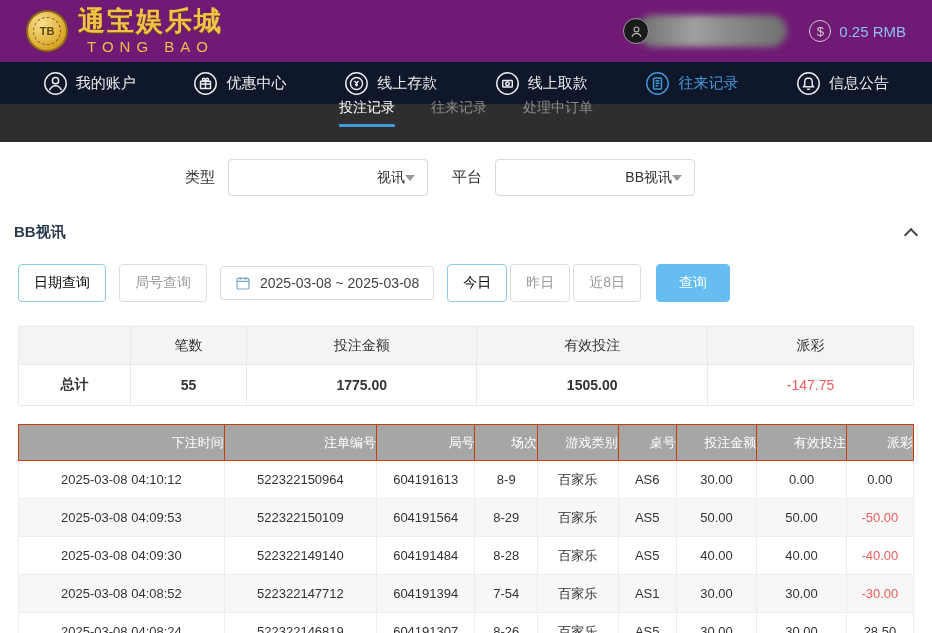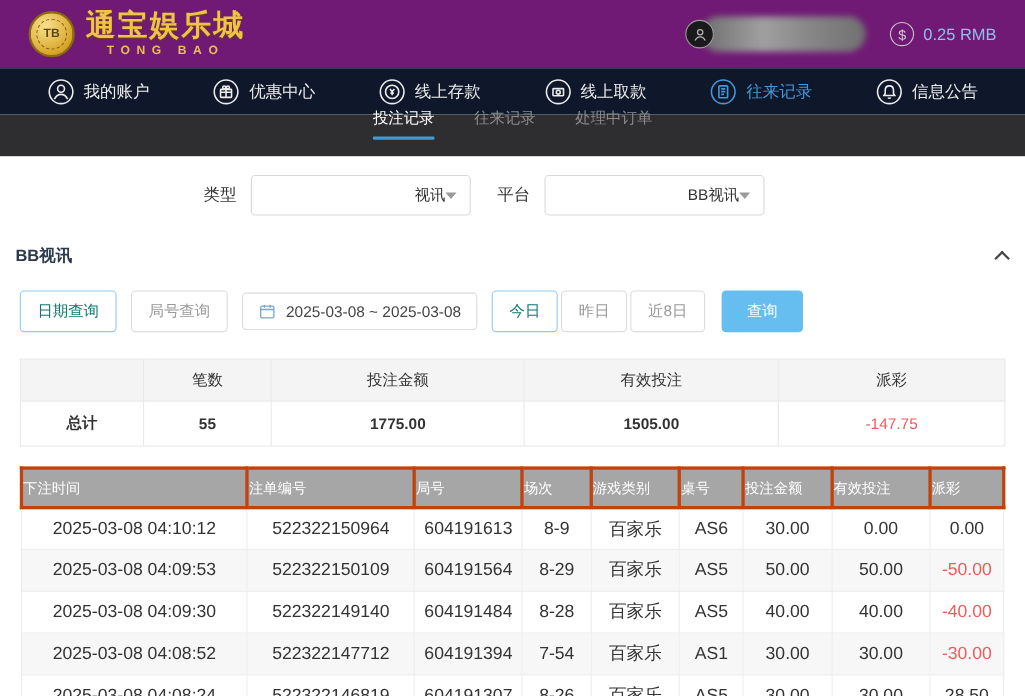--- a/index.html
+++ b/index.html
@@ -5,21 +5,21 @@
   * { margin:0; padding:0; box-sizing:border-box; }
   body { font-family:"Liberation Sans","DejaVu Sans",sans-serif; background:#e9e9e9; }
   .page { width:932px; height:633px; background:#fff; overflow:hidden; position:relative; margin:0 auto; }
 
   
   .topbar { height:62px; background:#701a75; display:flex; align-items:center; justify-content:space-between; padding:0 26px; }
   .logo { display:flex; align-items:center; gap:10px; cursor:pointer; }
   .coin { width:42px; height:42px; border-radius:50%; background:radial-gradient(circle at 35% 30%, #f9e08d, #d9a72a 70%, #b88414); border:2px solid #8a6a12; display:flex; align-items:center; justify-content:center; }
   .coin-inner { width:28px; height:28px; border-radius:50%; border:1px dashed rgba(96,70,6,.75); color:#5d4708; font-size:11px; font-weight:bold; display:flex; align-items:center; justify-content:center; }
   .logo-title { font-size:27px; font-weight:bold; color:#f0c348; text-shadow:0 1px 1px #6b4e00; letter-spacing:2px; line-height:1; }
-  .logo-sub { font-size:11px; color:#e9c04a; letter-spacing:6px; margin-top:3px; text-align:center;font-weight:bold; }
+  .logo-sub { font-size:15px; color:#e9c04a; letter-spacing:6px; margin-top:3px; text-align:center; }
   .top-right { display:flex; align-items:center; gap:22px; }
   .user-area { display:flex; align-items:center; cursor:pointer; }
   .avatar-circle { width:26px; height:26px; border-radius:50%; border:1.5px solid #9a9a9a; color:#b5b5b5; display:flex; align-items:center; justify-content:center; z-index:2; background:#1a1a1c; }
   .avatar-circle svg { width:17px; height:17px; }
   .redacted { width:150px; height:32px; border-radius:16px; margin-left:-12px; background:linear-gradient(90deg,#6e6e6e,#a0a0a0 38%,#8a8a8a 62%,#707070); filter:blur(3px); }
   .balance { display:flex; align-items:center; gap:8px; cursor:pointer; }
   .dollar-circle { width:22px; height:22px; border-radius:50%; border:1.5px solid #c7c7c7; color:#cfcfcf; font-size:13px; display:flex; align-items:center; justify-content:center; }
   .balance-text { color:#8fc0ea; font-size:15px; }
 
   
@@ -44,38 +44,38 @@
   .caret { width:0; height:0; border-left:5px solid transparent; border-right:5px solid transparent; border-top:6px solid #9a9a9a; }
 
   
   .section-head { margin:27px 16px 0 14px; display:flex; align-items:center; justify-content:space-between; }
   .section-title { font-size:15px; font-weight:bold; color:#2b3b4e; }
   .chev-up { display:inline-block; width:10px; height:10px; border-top:2px solid #444; border-right:2px solid #444; transform:rotate(-45deg); margin-top:5px; cursor:pointer; }
 
   
   .toolbar { margin:22px 0 0 18px; display:flex; align-items:center; gap:13px; }
   .btn { font-size:14px; padding:9px 15px; border-radius:4px; background:#fff; cursor:pointer; border:1px solid #dcdcdc; color:#999; white-space:nowrap; }
-  .btn.blue-outline { border-color:#8fcbf2; color:#0f766e; }
+  .btn.blue-outline { border-color:#8fcbf2; color:#000000; }
   .btn.solid { background:#66bdf0; border-color:#66bdf0; color:#fff; padding:9px 22px; margin-left:2px; }
   .date-box { display:flex; align-items:center; gap:9px; border:1px solid #dcdcdc; border-radius:4px; padding:8px 14px; font-size:14px; color:#444; cursor:pointer; background:#fff; }
   .date-box svg { width:16px; height:16px; }
   .seg-group { display:flex; gap:3px; }
 
   
   table { border-collapse:collapse; width:calc(100% - 36px); margin:0 18px; table-layout:fixed; }
   .summary-table { margin-top:24px; }
   .summary-table th { background:#f4f4f4; border:1px solid #e9e9e9; height:38px; font-size:14px; font-weight:normal; color:#333; text-align:center; }
   .summary-table td { border:1px solid #e9e9e9; height:41px; font-size:14px; color:#333; text-align:center; }
   .summary-table td.bold { font-weight:bold; }
   .neg { color:#ee5c5c !important; }
 
   
   .bet-table { margin-top:18px; }
-  .bet-table th { background:#a6a6a6; color:#fff; font-weight:normal; font-size:13px; height:36px; border:3px solid #c2410c; text-align:left; }
-  .bet-table td { height:38px; font-size:16px; color:#333; text-align:center; border:1px solid #ededed; background:#fff; }
+  .bet-table th { background:#a6a6a6; color:#fff; font-weight:normal; font-size:13px; height:36px; border:1px solid #c2410c; text-align:right; }
+  .bet-table td { height:38px; font-size:13px; color:#333; text-align:center; border:1px solid #ededed; background:#fff; }
   .bet-table tbody tr:nth-child(even) td { background:#f7f7f7; }
   .bet-link { color:#5fb3e8; cursor:pointer; }
 </style>
 </head>
 <body>
 
 <div class="page">
 
   <header class="topbar">
     <div class="logo">

